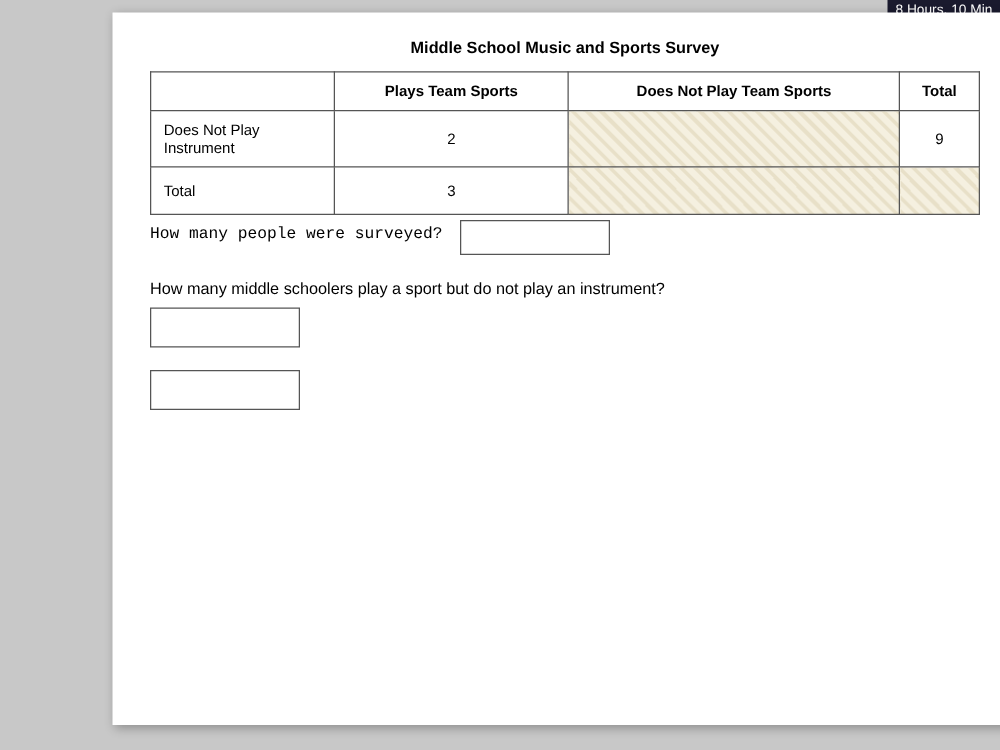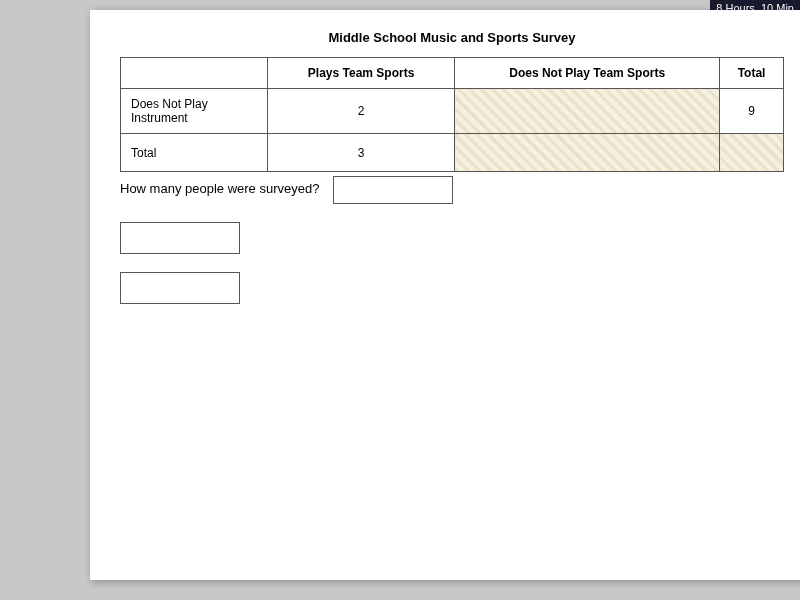--- a/index.html
+++ b/index.html
@@ -98,23 +98,24 @@
       height: 28px;
       border: 1px solid #555;
       display: inline-block;
       background: #fff;
       vertical-align: middle;
       margin-left: 6px;
     }
 
     .inline-question {
       display: flex;
-      align-items: flex-end;
+      align-items: center;
       gap: 8px;
       margin-bottom: 18px;
+      font-family: Liberation Mono, monospace;
     }
 
     .block-question {
       margin-bottom: 18px;
     }
 
     .block-question .answer-box {
       display: block;
       margin-top: 6px;
     }
@@ -157,20 +158,21 @@
       </tr>
     </tbody>
   </table>
 
   <div class="inline-question">
     <span class="question-text">How many people were surveyed?</span>
     <div class="answer-box-inline"></div>
   </div>
 
   <div class="block-question">
+    <div class="question-text">How many middle schoolers play a sport but do not play an instrument?</div>
     <div class="answer-box"></div>
   </div>
 
   <div class="block-question">
     <div class="answer-box"></div>
   </div>
 
 
 
 </div>

